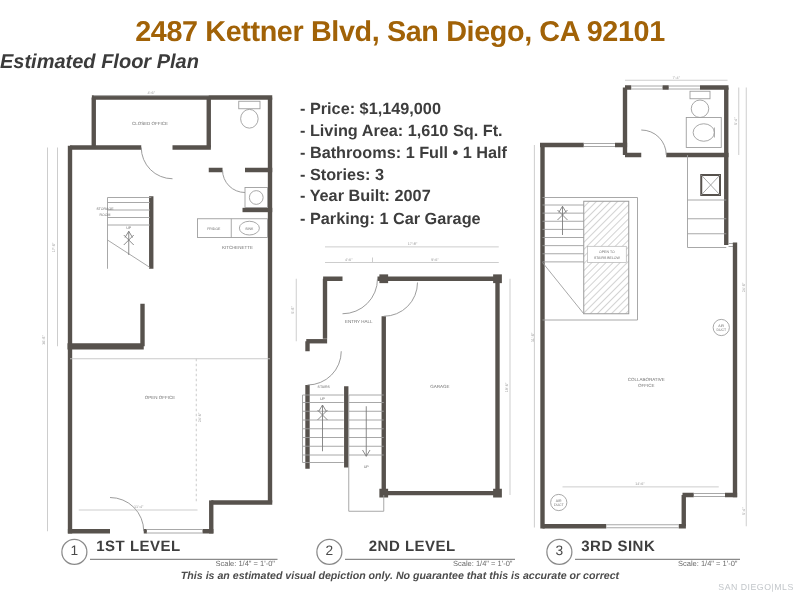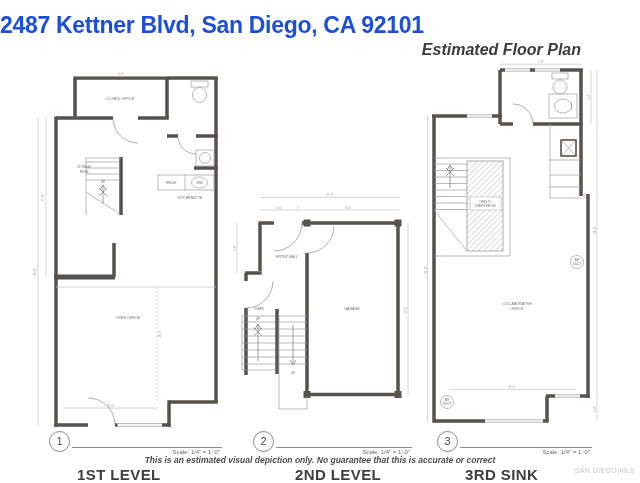--- a/index.html
+++ b/index.html
@@ -1,55 +1,63 @@
 <!DOCTYPE html>
 <html><head>
 <meta charset="utf-8">
 <style>
   html,body{margin:0;padding:0;background:#ffffff;}
   #page{position:relative;width:640px;height:483px;background:#ffffff;overflow:hidden;
         font-family:"Liberation Sans",sans-serif;color:#3a3a3a;}
   .abs{position:absolute;}
-  #title{top:12px;left:0;width:640px;font-size:23px;font-weight:bold;
-         letter-spacing:-0.3px;color:#1d4ed8;}
-  #subtitle{top:41px;left:0;width:581px;text-align:right;font-size:16px;font-weight:bold;
+  #title{top:12px;left:0;width:640px;text-align:center;font-size:23px;font-weight:bold;
+         letter-spacing:-0.3px;color:#a16207;}
+  #subtitle{top:41px;left:0;width:581px;text-align:left;font-size:16px;font-weight:bold;
             font-style:italic;color:#3b3b3b;}
   #details{top:78px;left:240px;font-size:13px;font-weight:bold;line-height:17.5px;color:#3d3d3d;}
   svg.fp{position:absolute;overflow:visible;}
   svg.fp text{font-family:"Liberation Sans",sans-serif;fill:#6e6e6e;text-anchor:middle;}
   svg.fp .rm{font-size:3.6px;}
   svg.fp .rs{font-size:2.8px;}
   svg.fp .up{font-size:3px;}
   svg.fp .dm{font-size:3px;fill:#9a9a9a;}
   svg.fp .wall{stroke:#57524d;stroke-width:3.5;fill:none;stroke-linecap:butt;}
   svg.fp .wall2{stroke:#57524d;stroke-width:5;fill:none;}
   svg.fp .post{fill:#57524d;stroke:none;}
   svg.fp .thin{stroke:#9b9b9b;stroke-width:0.7;fill:none;}
   svg.fp .lite{stroke:#c2c2c2;stroke-width:0.7;fill:none;}
   svg.fp .dim{stroke:#bcbcbc;stroke-width:0.6;fill:none;}
   svg.fp .arc{stroke:#8e8e8e;stroke-width:0.7;fill:none;}
   svg.fp .arrow{stroke:#7a7a7a;stroke-width:0.7;fill:none;}
   .footer{position:absolute;height:32px;}
   .footer .num{position:absolute;width:19px;height:19px;border:0.9px solid #8a8a8a;
                border-radius:50%;text-align:center;line-height:19px;font-size:11px;color:#4a4a4a;}
-  .footer .lvl{position:absolute;top:1px;font-size:15px;font-weight:bold;letter-spacing:0.4px;color:#3f3f3f;margin-top:36px;}
+  .footer .lvl{position:absolute;top:1px;font-size:12px;font-weight:bold;letter-spacing:0.4px;color:#3f3f3f;}
   .footer .rule{position:absolute;top:18px;right:0;border-top:0.9px solid #8a8a8a;}
   .footer .scl{position:absolute;top:20px;right:2px;font-size:6px;color:#6b6b6b;}
   #disclaimer{top:455px;left:0;width:640px;text-align:center;font-size:8.5px;font-weight:bold;
               font-style:italic;color:#4c4c4c;}
   #watermark{top:467px;right:5px;font-size:7px;letter-spacing:0.4px;color:#c2c6ca;}
 </style>
 </head>
 <body>
 
 <div id="page">
 
   <div id="title" class="abs">2487 Kettner Blvd, San Diego, CA 92101</div>
   <div id="subtitle" class="abs">Estimated Floor Plan</div>
 
+  <div id="details" class="abs">
+    <div>- Price: $1,149,000</div>
+    <div>- Living Area: 1,610 Sq. Ft.</div>
+    <div>- Bathrooms: 1 Full • 1 Half</div>
+    <div>- Stories: 3</div>
+    <div>- Year Built: 2007</div>
+    <div>- Parking: 1 Car Garage</div>
+  </div>
 
   <svg class="fp" style="left:18px;top:72px" width="215" height="365" viewBox="0 0 215 365">
     <g>
       <path class="wall" d="M55.5,6 H199.8"></path>
       <path class="wall" d="M198,6 V330"></path>
       <path class="wall" d="M57,6 V46"></path>
       <path class="wall" d="M149,6 V46"></path>
       <path class="wall" d="M149,64 H160 M178,64 H199.8"></path>
       <path class="wall" d="M38,46 H95 M120,46 H150.7"></path>
       <path class="wall" d="M38,44.5 V354.7"></path>

